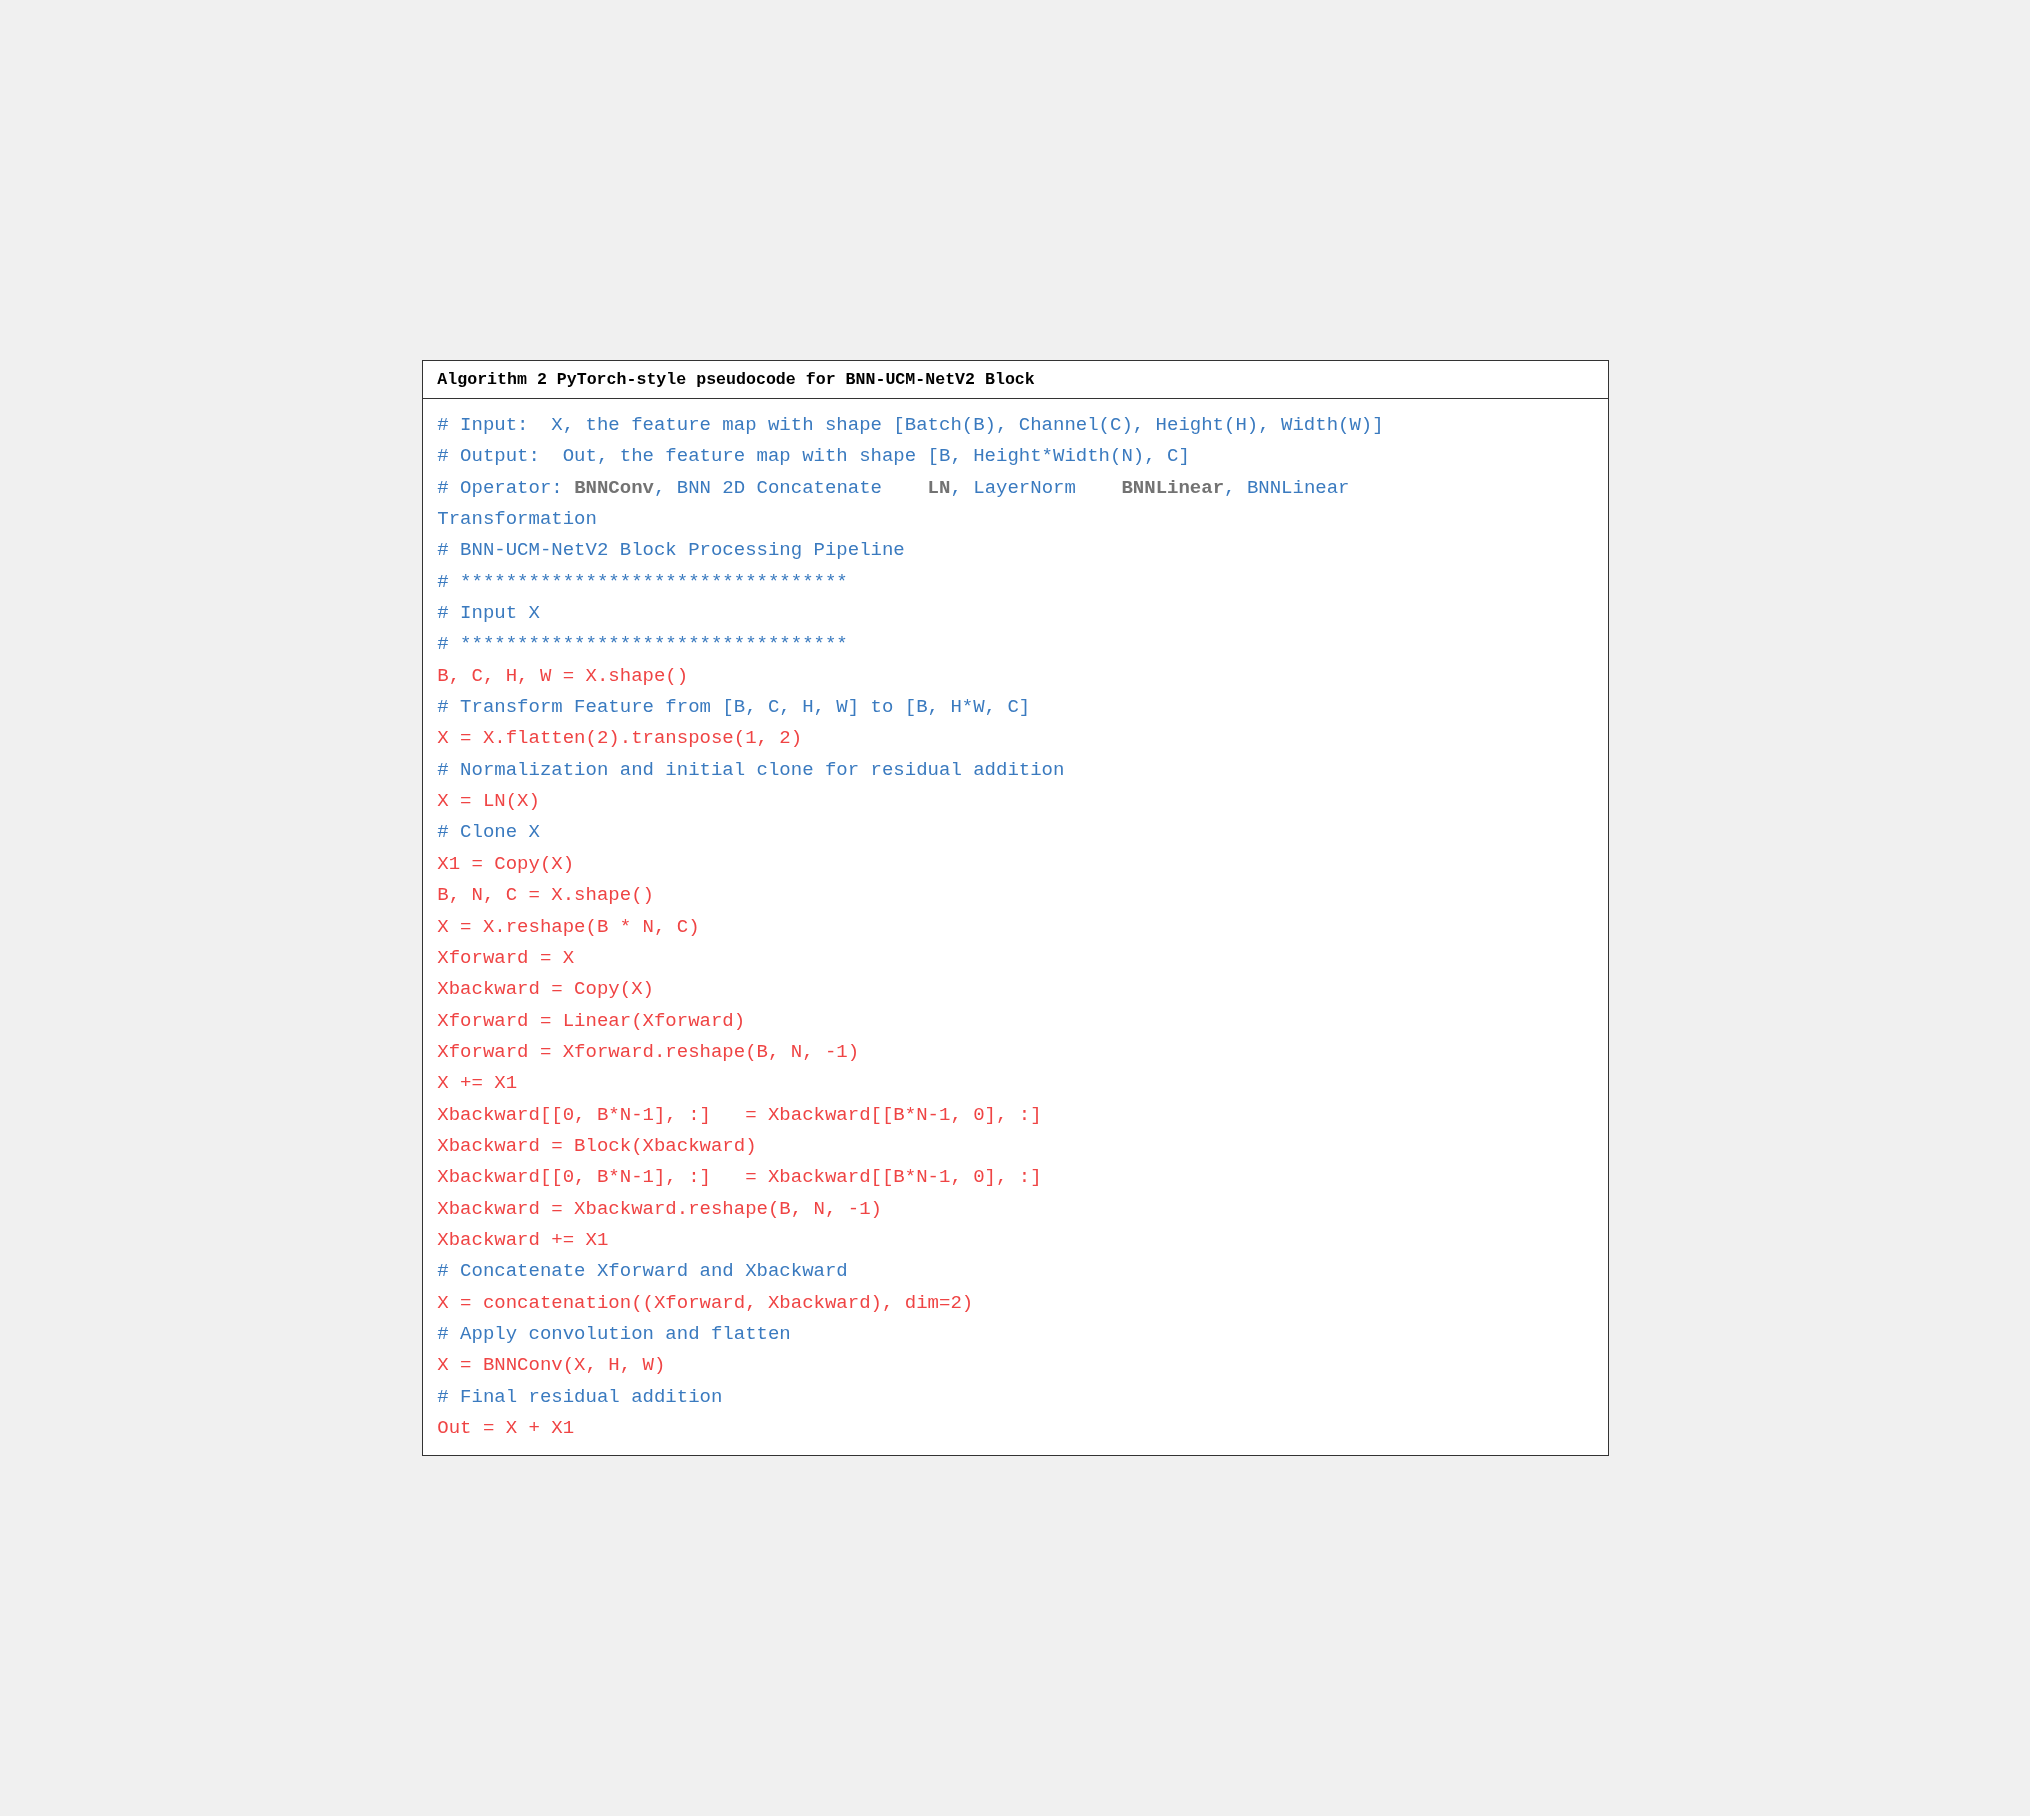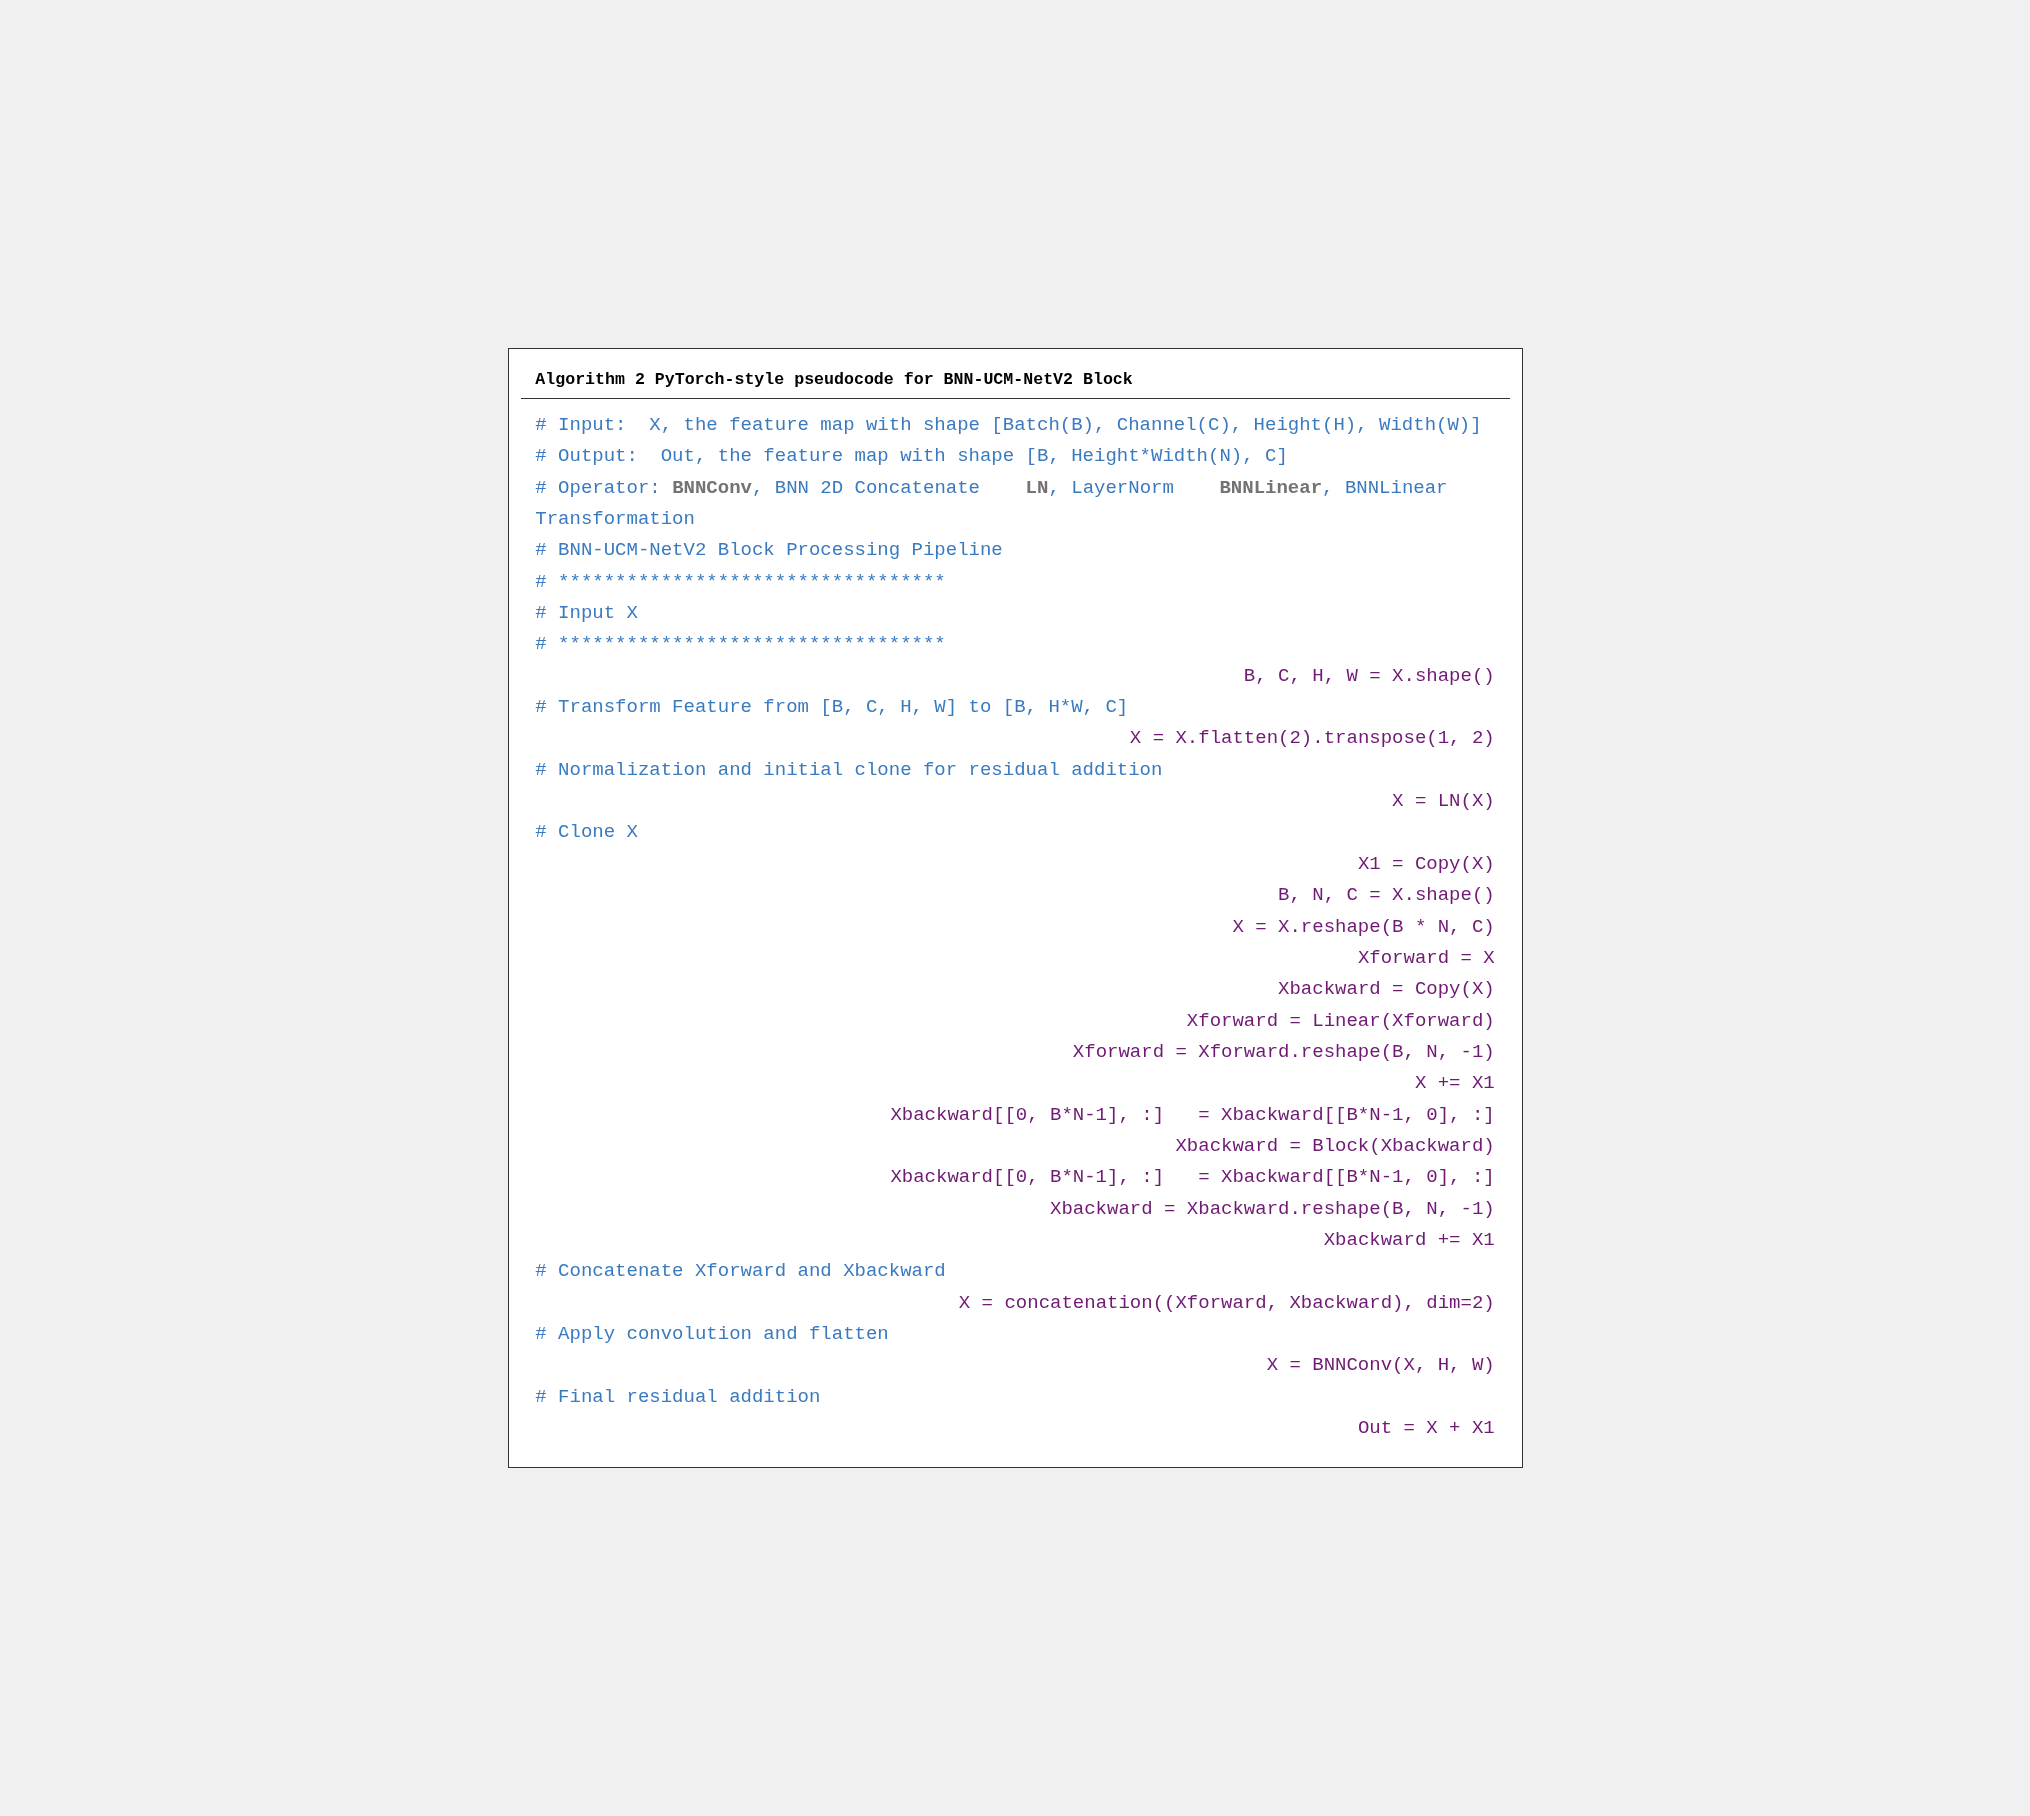--- a/index.html
+++ b/index.html
@@ -13,23 +13,23 @@
       display: flex;
       justify-content: center;
       align-items: center;
       min-height: 100vh;
       font-family: 'Courier New', Courier, monospace;
     }
 
     .algorithm-box {
       background: #ffffff;
       border: 1.8px solid #333333;
-      width: 1015px;
+      width: 1187px;
       margin: 18.5px auto;
-      padding: 12px;
+      padding: 0;
     }
 
     .algorithm-title {
       background: #ffffff;
       border-bottom: 1.8px solid #333333;
       padding: 9.2px 14.8px;
       font-size: 16.6px;
       font-weight: bold;
       font-family: 'Courier New', Courier, monospace;
       color: #000000;
@@ -49,22 +49,21 @@
       font-family: 'Courier New', Courier, monospace;
       font-size: 19px;
       line-height: 1.65;
     }
 
     .comment {
       color: #3a7abf;
     }
 
     .code-text {
-      color: #701a75;
-      text-align: right;
+      color: #ef4444;
     }
 
     .bold-text {
       font-weight: bold;
       color: #737373;
     }
   </style>
 </head>
 <body>
 

